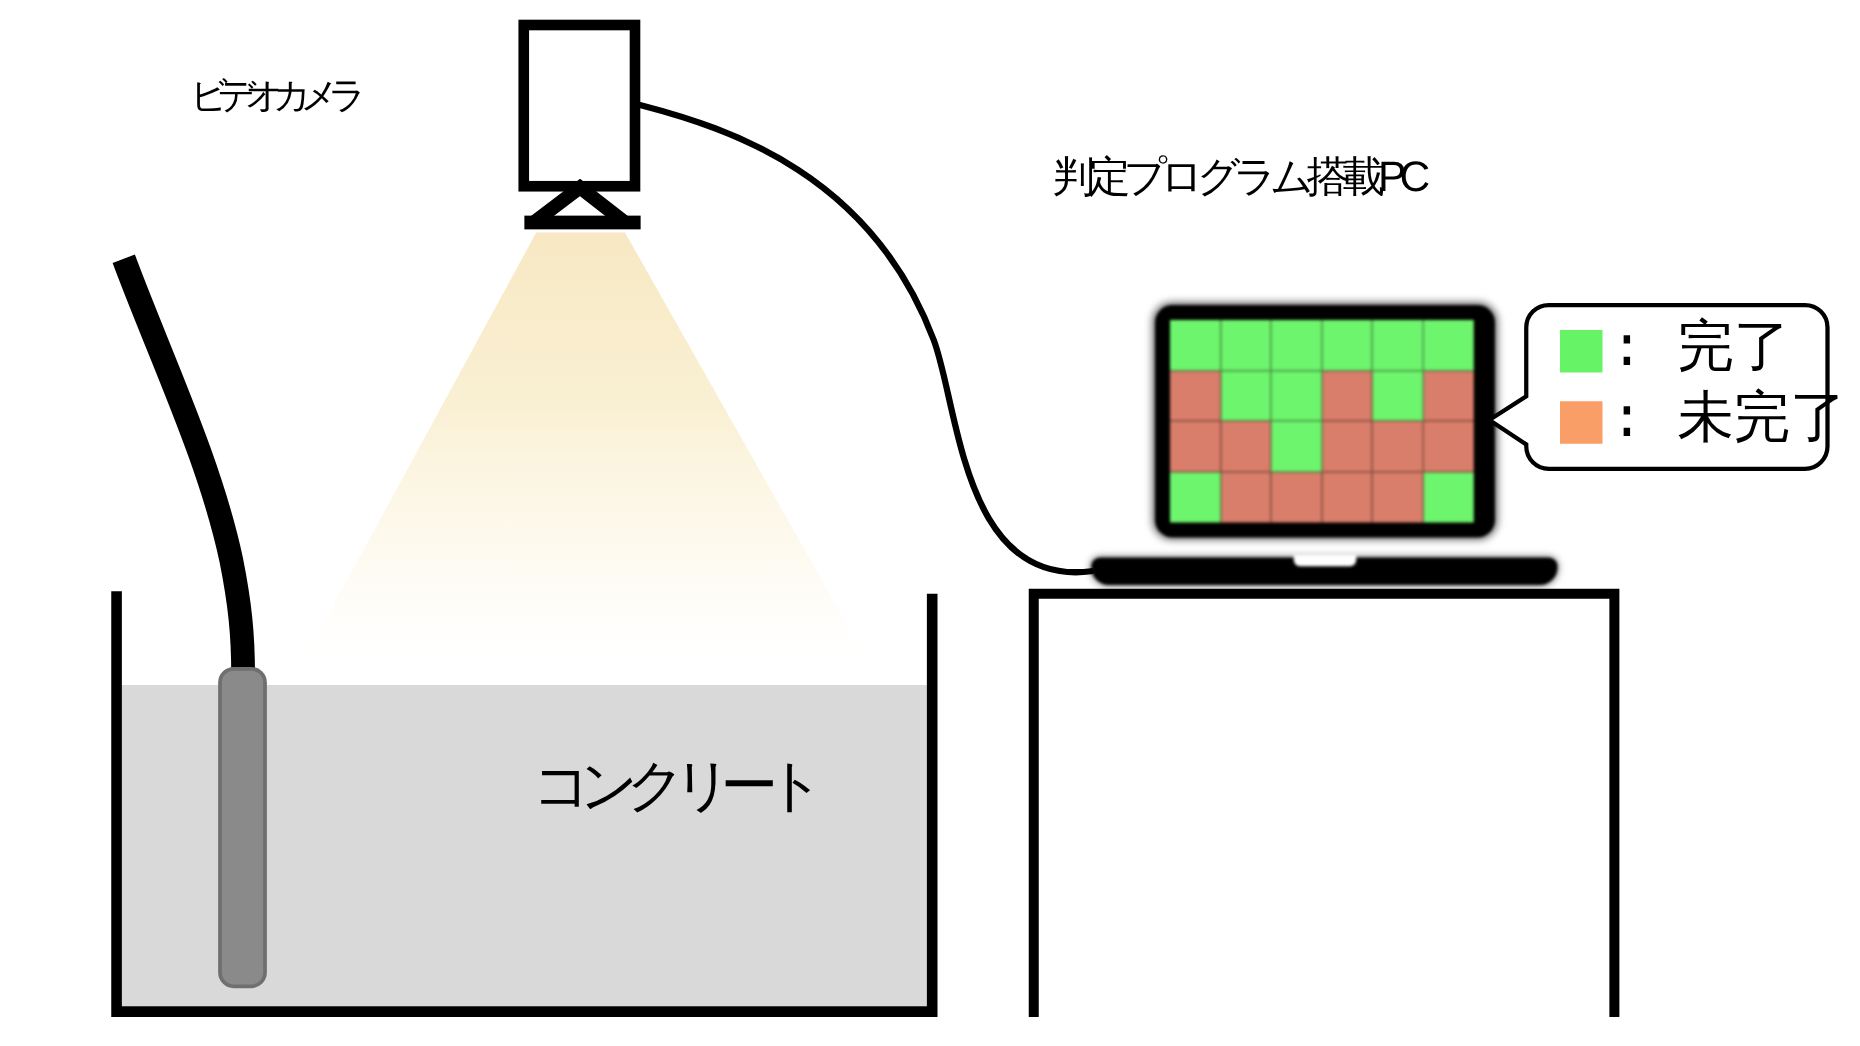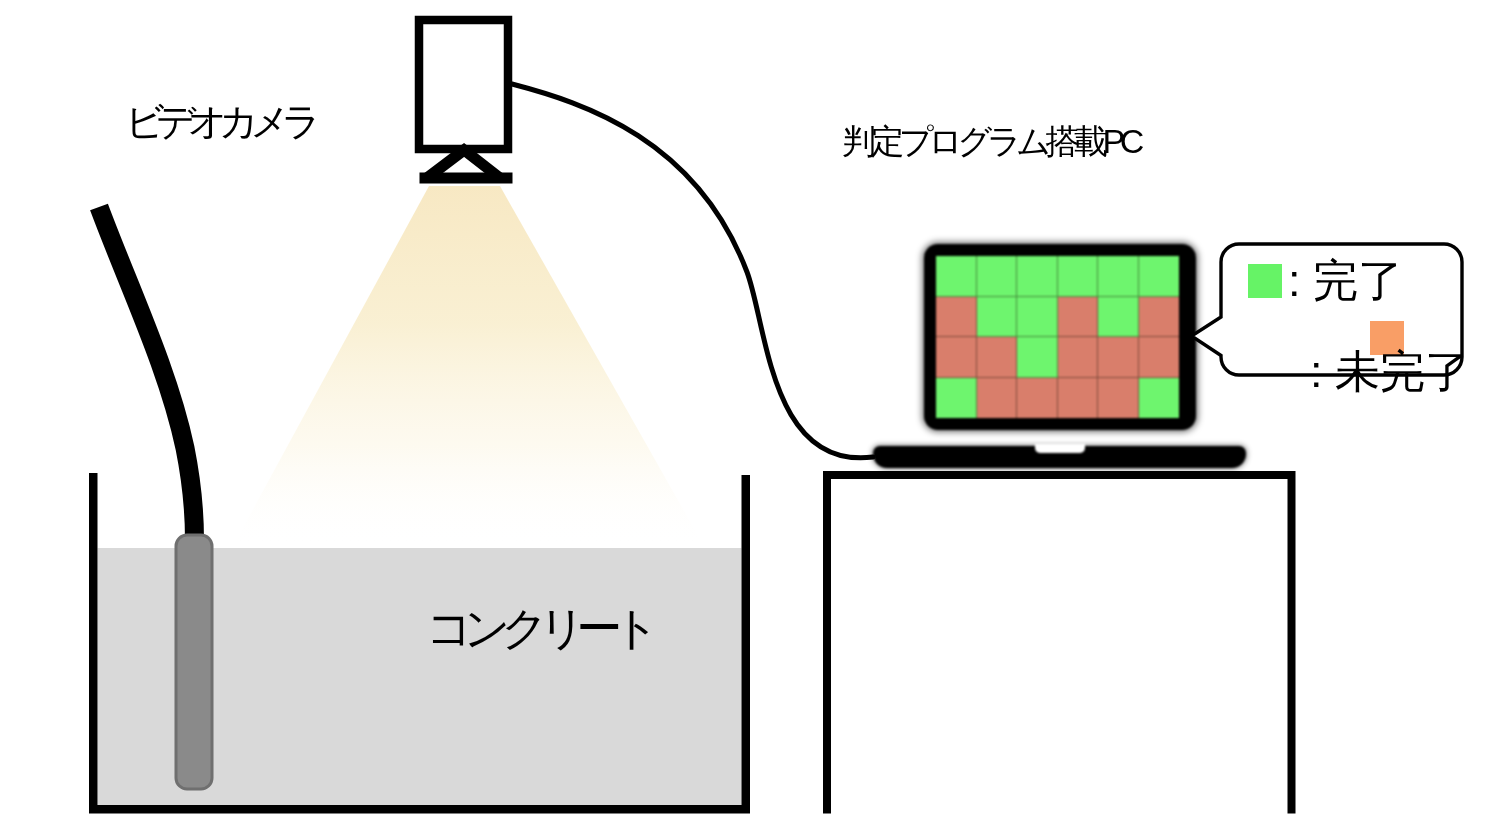--- a/index.html
+++ b/index.html
@@ -1,34 +1,34 @@
 <!DOCTYPE html>
 <html lang="ja"><head>
 <meta charset="utf-8">
 <style>
   html,body{margin:0;padding:0;background:#ffffff;}
   body{font-family:"Liberation Sans",sans-serif;color:#000;}
   .canvas{position:relative;width:1488px;height:837px;overflow:hidden;background:#fff;}
   .scene{position:absolute;left:0;top:0;}
   .label{position:absolute;white-space:nowrap;color:#000;font-weight:500;}
-  .label-camera{left:125px;top:56px;font-size:39px;letter-spacing:-8.6px;margin-top:39px;}
+  .label-camera{left:152px;top:56px;font-size:30px;letter-spacing:-8.6px;}
   .label-pc{left:842px;top:119px;font-size:34px;letter-spacing:-5.5px;}
   .label-concrete{left:426px;top:598px;font-size:46px;letter-spacing:-9.5px;}
   .label-vibrator{left:267px;top:705px;font-size:47px;letter-spacing:-8.2px;}
   .laptop{position:absolute;left:0;top:0;width:1488px;height:837px;filter:blur(1.1px);}
   .laptop-frame{position:absolute;left:924px;top:244px;width:272px;height:186px;background:#000;border-radius:14px;box-shadow:0 0 6px 2px rgba(0,0,0,0.55);}
   .screen-grid{position:absolute;left:936px;top:256px;width:243px;height:162px;display:grid;grid-template-columns:repeat(6,1fr);grid-template-rows:repeat(4,1fr);}
   .screen-grid .cell{border-right:1.6px solid rgba(20,10,0,0.45);border-bottom:1.6px solid rgba(20,10,0,0.45);}
   .screen-grid .cell:nth-child(6n){border-right:none;}
   .screen-grid .cell:nth-last-child(-n+6){border-bottom:none;}
   .laptop-base{position:absolute;left:873px;top:446px;width:373px;height:22px;background:#000;border-radius:7px 7px 14px 14px;box-shadow:0 0 5px 1px rgba(0,0,0,0.5);}
   .base-notch{position:absolute;left:1035px;top:444px;width:50px;height:9px;background:#fff;border-radius:0 0 5px 5px;}
-  .legend-row{position:absolute;display:flex;align-items:center;}
+  .legend-row{position:absolute;display:flex;align-items:center;font-family:Liberation Mono, monospace;}
   .legend-row-1{left:1248px;top:264px;}
-  .legend-row-2{left:1304px;top:321px;flex-direction:column;}
+  .legend-row-2{left:1248px;top:321px;}
   .swatch{width:34px;height:34px;flex:0 0 auto;}
   .legend-text{font-size:45px;line-height:34px;margin-left:6px;font-weight:500;}
 </style>
 </head>
 <body>
 
 <div class="canvas">
 
   <svg class="scene" width="1488" height="837" viewBox="0 0 1488 837">
     <defs>

